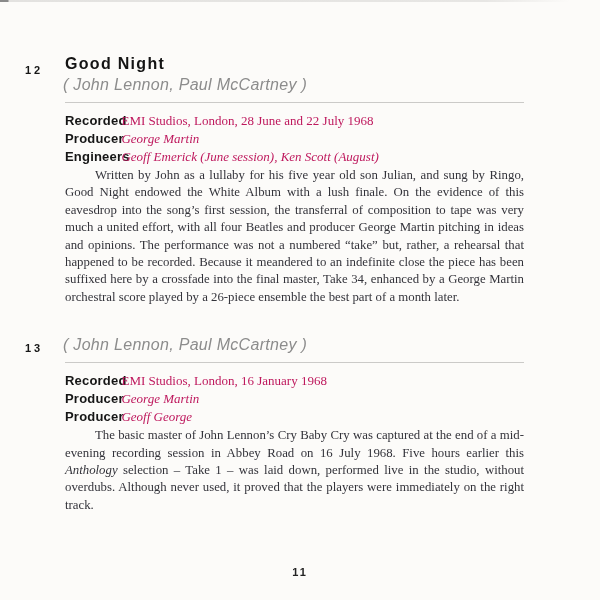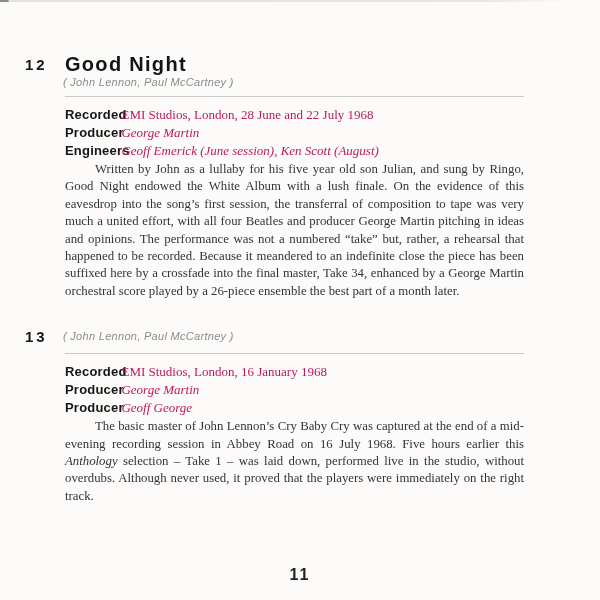--- a/index.html
+++ b/index.html
@@ -29,39 +29,40 @@
       #e3e2e0 9px, #e7e6e4 85%,
       rgba(231,230,228,0) 100%);
   }
   .song-header {
     display: flex;
     align-items: flex-start;
   }
   .track {
     width: 40px;
     flex: 0 0 40px;
-    font-size: 15px;
+    font-size: 11px;
     font-weight: 700;
     letter-spacing: 3px;
     color: #161616;
     padding-top: 1px;
+    margin-top: 8px;
   }
   .title-block { flex: 1; }
   .title {
     margin: 0;
-    font-size: 20px;
+    font-size: 16px;
     line-height: 18px;
     font-weight: 700;
     letter-spacing: 1.3px;
     color: #141414;
   }
   .credit {
     margin-top: 3px;
     margin-left: -2px;
-    font-size: 11px;
+    font-size: 16px;
     font-style: italic;
     letter-spacing: 0.3px;
     color: #8c8c8c;
   }
   .song-body {
     margin-left: 40px;
     width: 459px;
   }
   .rule {
     border: none;
@@ -98,21 +99,21 @@
     color: #33333a;
   }
   .para .ital { font-style: italic; }
   .section-2 { margin-top: 27px; }
   .page-number {
     position: absolute;
     top: 566px;
     left: 0;
     width: 600px;
     text-align: center;
-    font-size: 16px;
+    font-size: 11px;
     font-weight: 700;
     letter-spacing: 2px;
     color: #232323;
   }
 </style>
 </head>
 <body>
 
 <div class="page">
 

